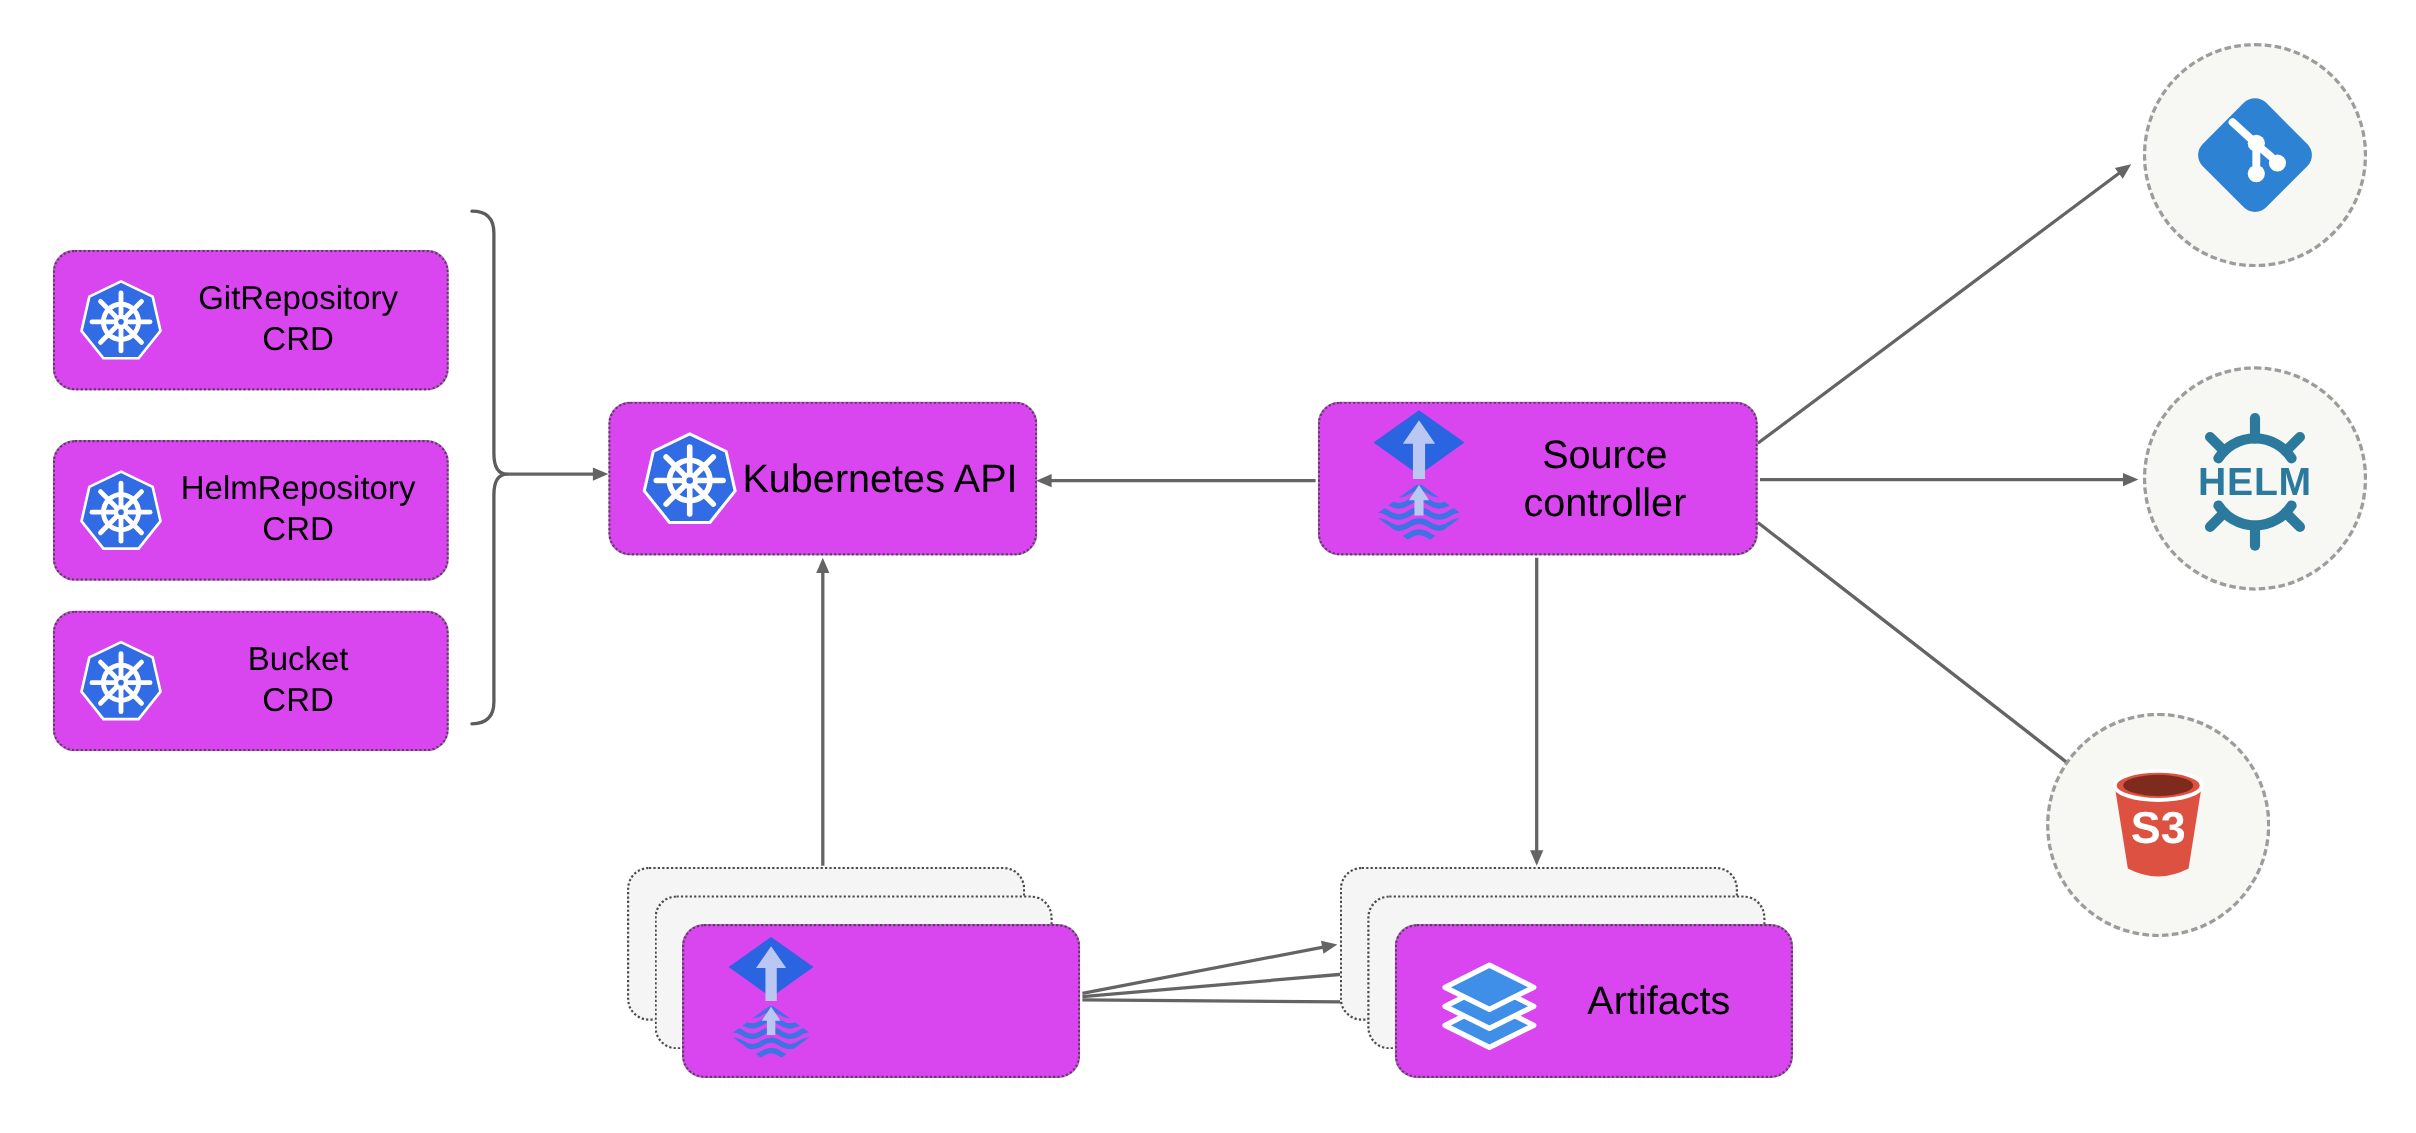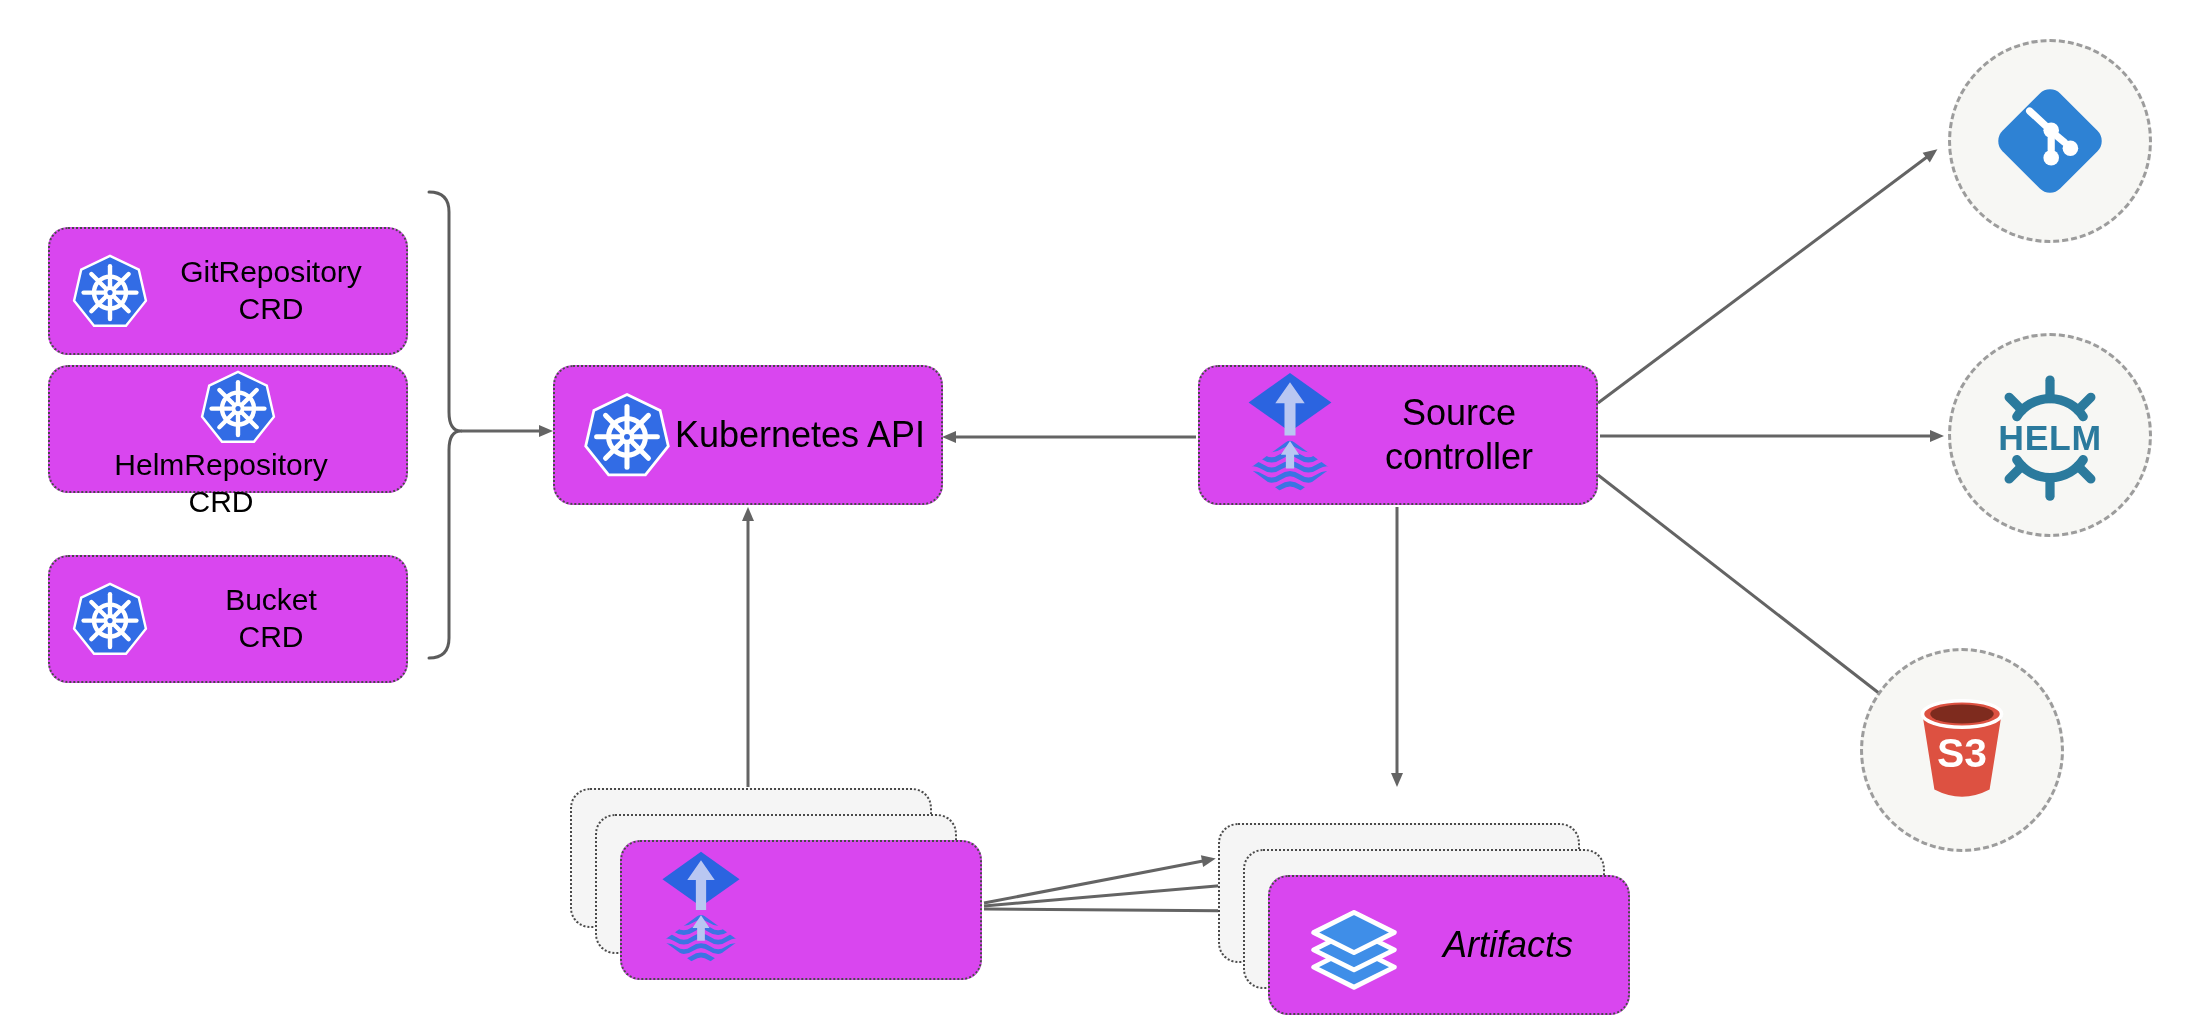--- a/index.html
+++ b/index.html
@@ -16,31 +16,31 @@
     border-radius:20px;display:flex;align-items:center;box-sizing:border-box;
   }
   .node .icon{flex:0 0 auto;display:block;}
   .label{
     flex:1;text-align:center;color:#000;white-space:pre-line;
     font-size:36px;line-height:1.22;padding-right:14px;
   }
   .crd{left:48px;width:360px;height:128px;}
   .crd .icon{margin-left:20px;}
   .crd .label{font-size:30px;}
-  #crd-git{top:227px;} #crd-helm{top:365px;flex-direction:column;} #crd-bucket{top:555px;}
+  #crd-git{top:227px;} #crd-helm{top:400px;} #crd-bucket{top:555px;}
 
   #k8s-api{left:553px;top:365px;width:390px;height:140px;}
   #k8s-api .icon{margin-left:26px;}
 
   #source-ctrl{left:1198px;top:365px;width:400px;height:140px;}
   #source-ctrl .icon{margin-left:44px;}
 
   .stack{position:absolute;}
   #consumers-stack{left:570px;top:788px;width:414px;height:194px;}
-  #artifacts-stack{left:1218px;top:823px;width:414px;height:194px;font-style:italic;}
+  #artifacts-stack{left:1218px;top:788px;width:414px;height:194px;}
   .ghost{
     position:absolute;width:362px;height:140px;background:#f5f5f5;
     border:2.5px dotted #4a4a4a;border-radius:20px;box-sizing:border-box;
   }
   .g1{left:0;top:0;} .g2{left:25px;top:26px;}
   .front{left:50px;top:52px;width:362px;height:140px;}
   .front .icon{margin-left:36px;}
 
   .source-circle{
     position:absolute;width:204px;height:204px;border-radius:50%;

